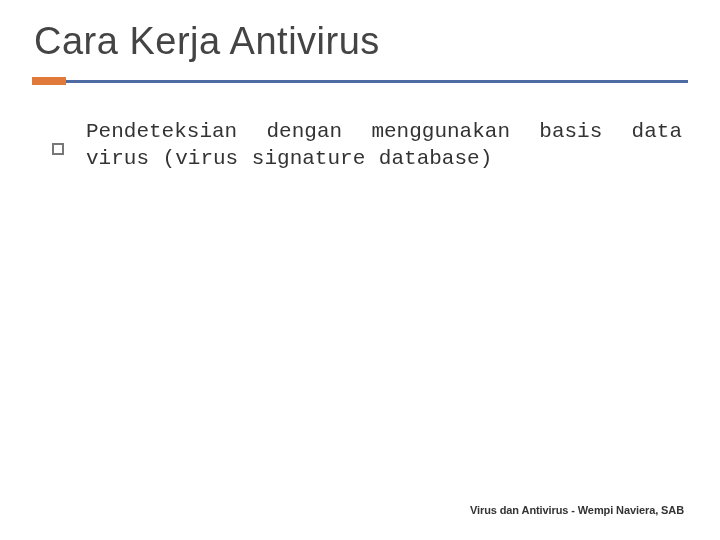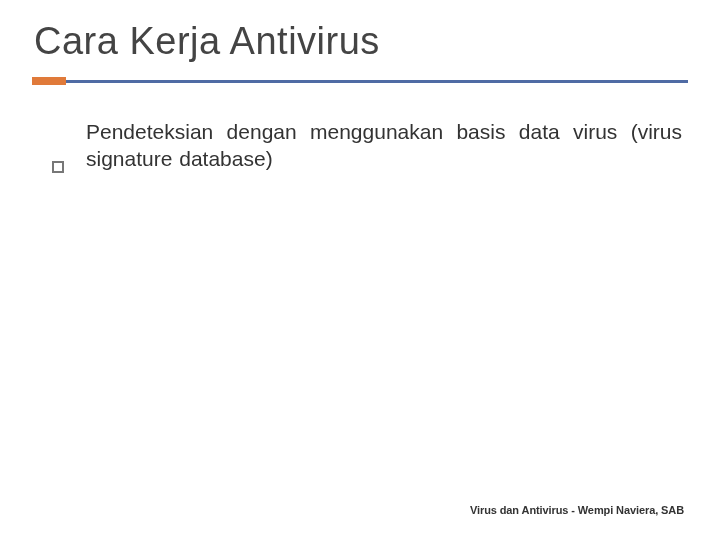--- a/index.html
+++ b/index.html
@@ -40,22 +40,23 @@
       width: 34px;
       height: 8px;
       background: #e07a3a;
     }
     .body {
       margin-top: 34px;
       padding: 0 6px 0 20px;
     }
     .bullet {
       display: flex;
-      align-items: flex-end;
+      align-items: center;
       margin-bottom: 4px;
+      font-family: Liberation Mono, monospace;
     }
     .bullet-marker {
       flex: 0 0 auto;
       width: 12px;
       height: 12px;
       border: 2px solid #777;
       background: #fff;
       margin-top: 6px;
       margin-right: 22px;
     }

